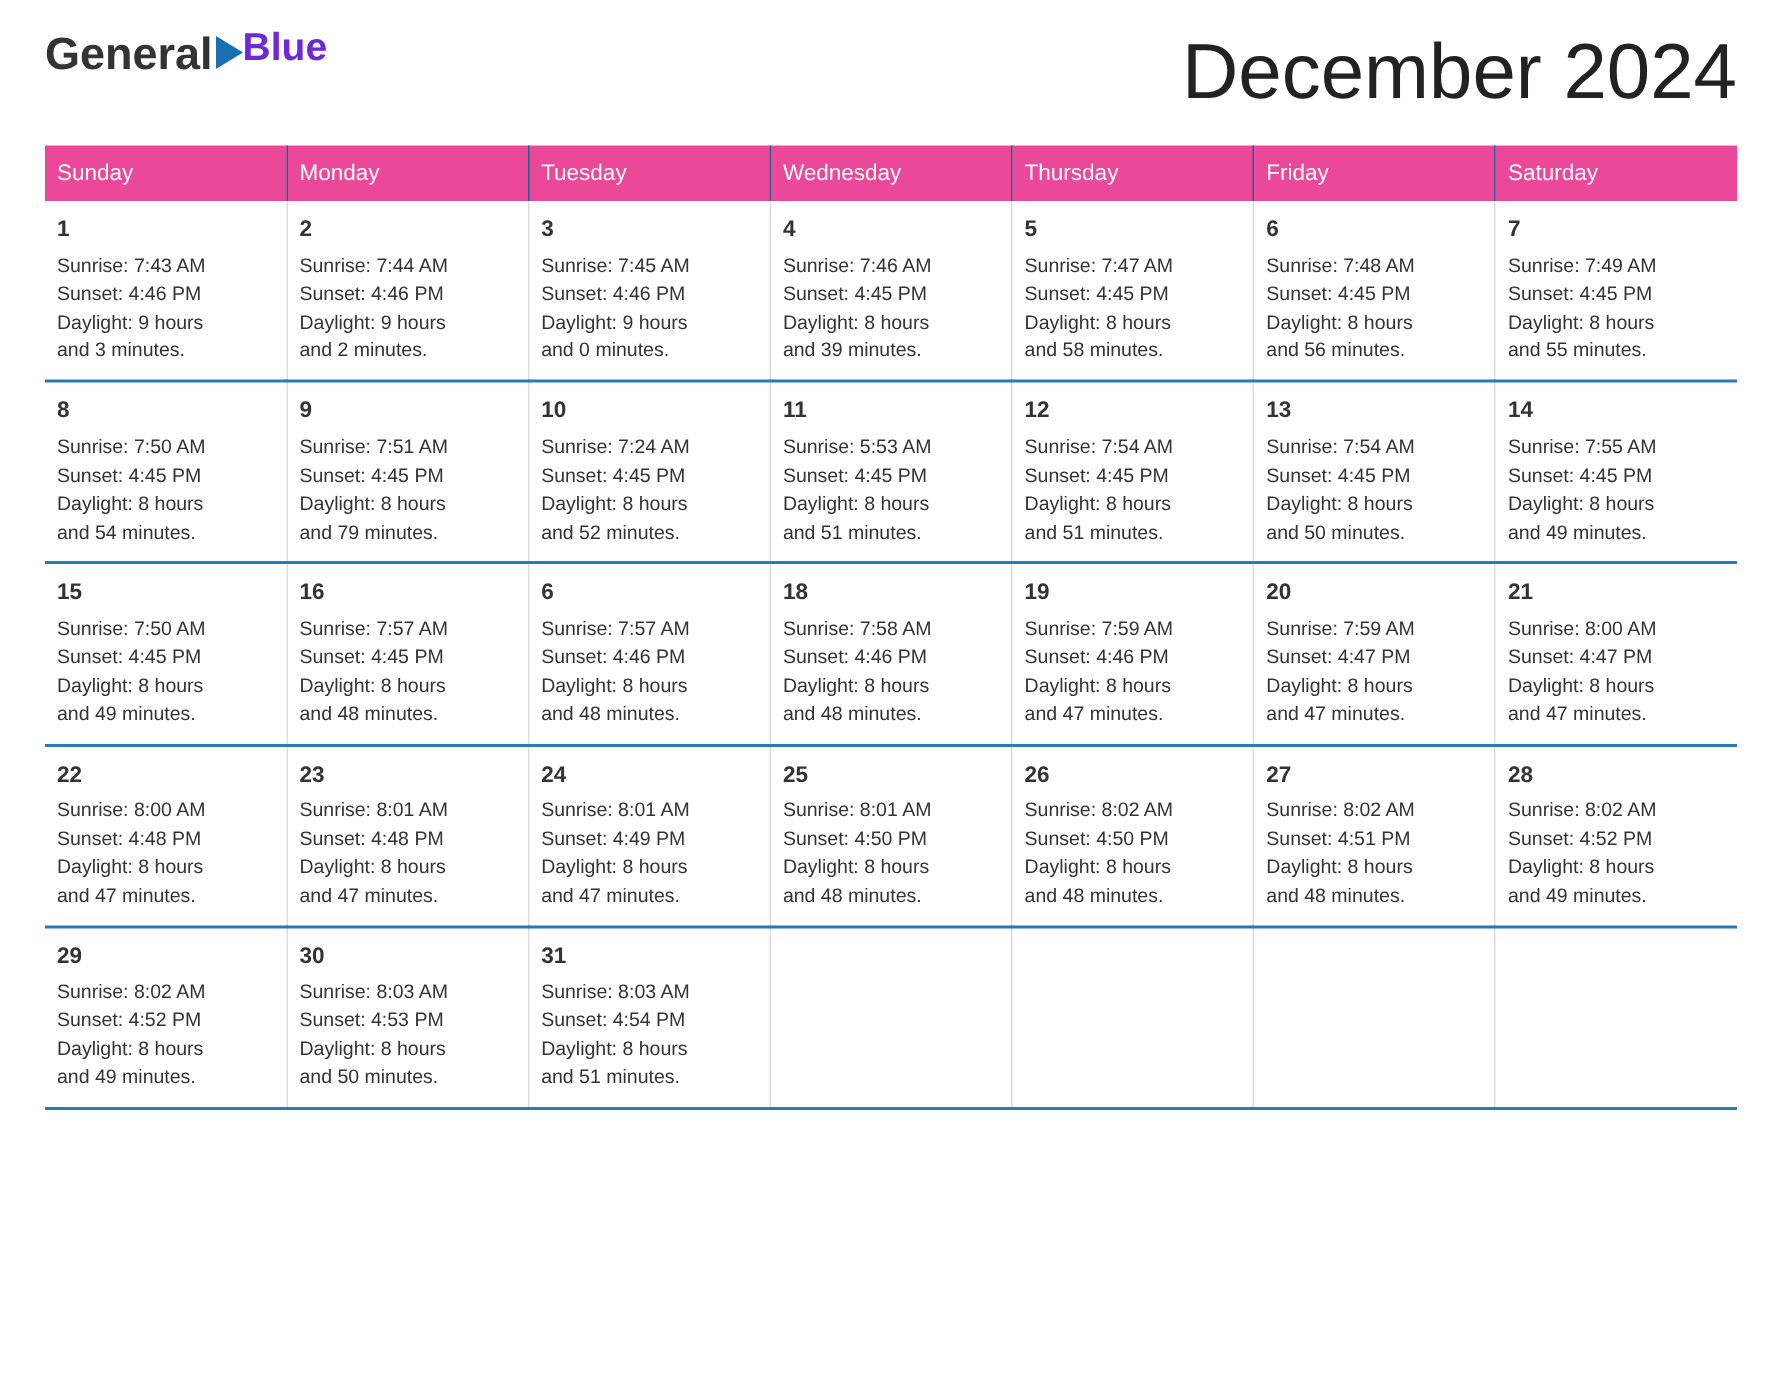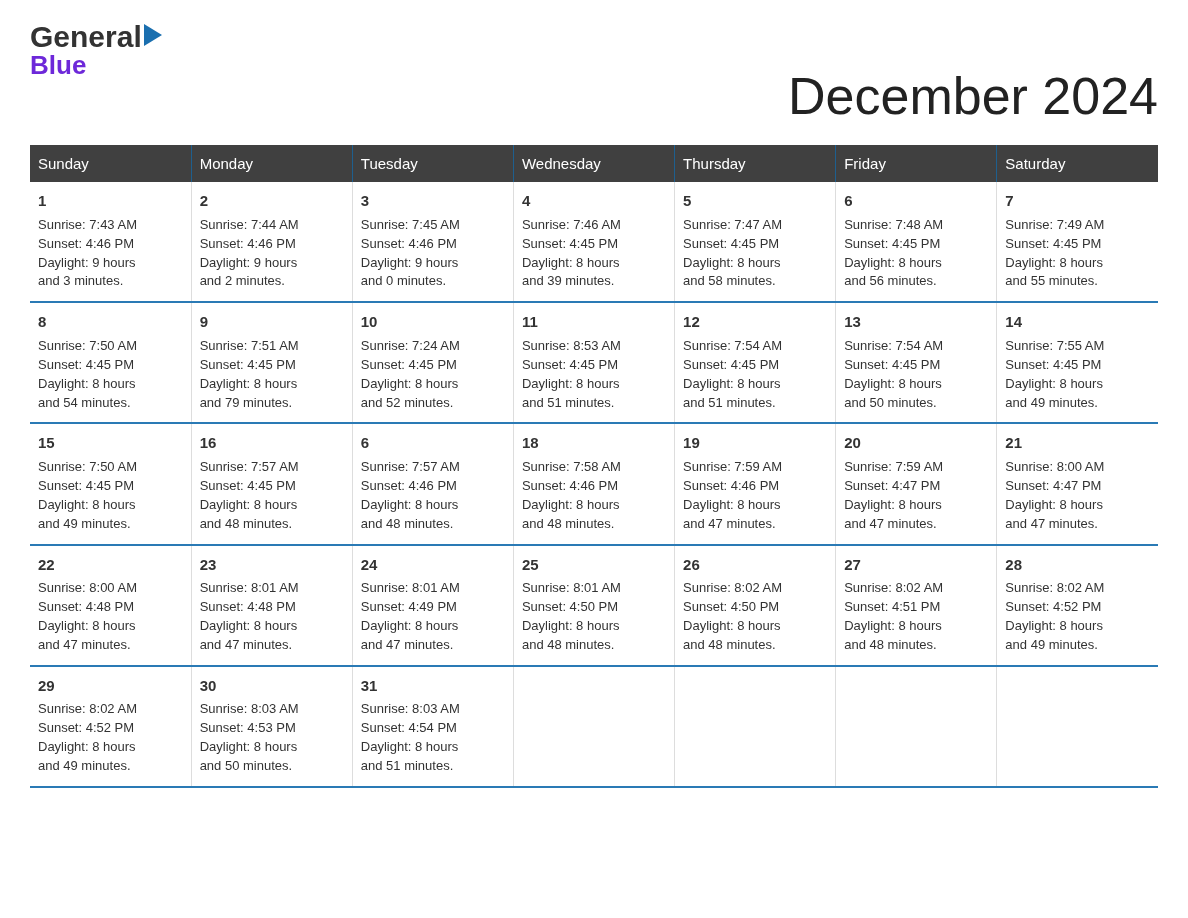--- a/index.html
+++ b/index.html
@@ -11,45 +11,44 @@
       min-height: 918px;
     }
     .header {
       display: flex;
       justify-content: space-between;
       align-items: flex-start;
       margin-bottom: 20px;
     }
     .logo {
       display: flex;
-      flex-direction: column;
+      flex-direction: row;
       align-items: flex-start;
     }
     .title-block {
       text-align: right;
-      margin-top: 48px;
     }
     .title-block h1 {
       font-size: 52px;
       font-weight: normal;
       color: #222;
       line-height: 1.1;
     }
     .title-block h2 {
       font-size: 22px;
       font-weight: normal;
       color: #555;
     }
     table {
       width: 100%;
       border-collapse: collapse;
       font-size: 13.5px;
     }
     thead tr th {
-      background-color: #404040;
+      background-color: #ec4899;
       color: #ffffff;
       padding: 10px 8px;
       text-align: left;
       font-size: 15px;
       font-weight: normal;
       border-right: 1px solid #1e5f8e;
     }
     thead tr th:last-child {
       border-right: none;
     }
@@ -226,21 +225,21 @@
         <div class="day-info">
           <span>Sunrise: 7:24 AM</span><br>
           <span>Sunset: 4:45 PM</span><br>
           <span>Daylight: 8 hours</span><br>
           <span>and 52 minutes.</span>
         </div>
       </td>
         <td>
         <span class="day-num">11</span>
         <div class="day-info">
-          <span>Sunrise: 8:53 AM</span><br>
+          <span>Sunrise: 5:53 AM</span><br>
           <span>Sunset: 4:45 PM</span><br>
           <span>Daylight: 8 hours</span><br>
           <span>and 51 minutes.</span>
         </div>
       </td>
         <td>
         <span class="day-num">12</span>
         <div class="day-info">
           <span>Sunrise: 7:54 AM</span><br>
           <span>Sunset: 4:45 PM</span><br>

